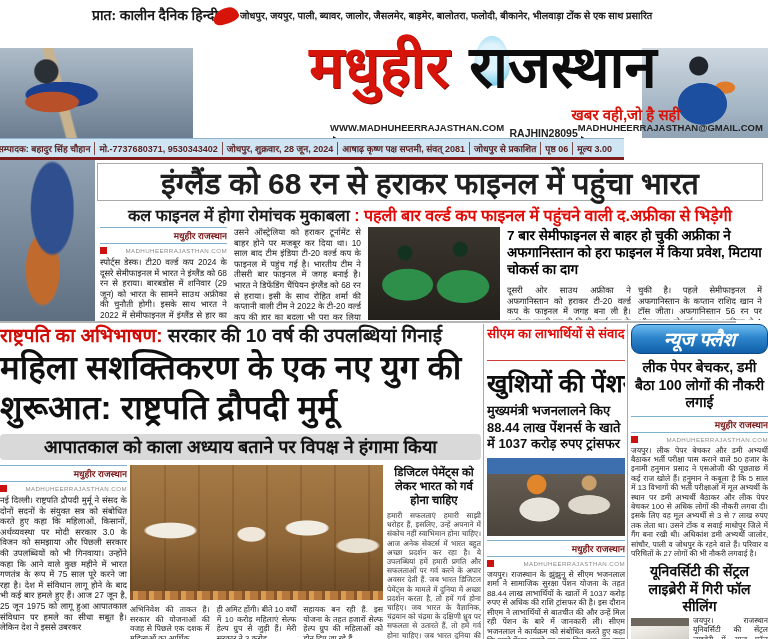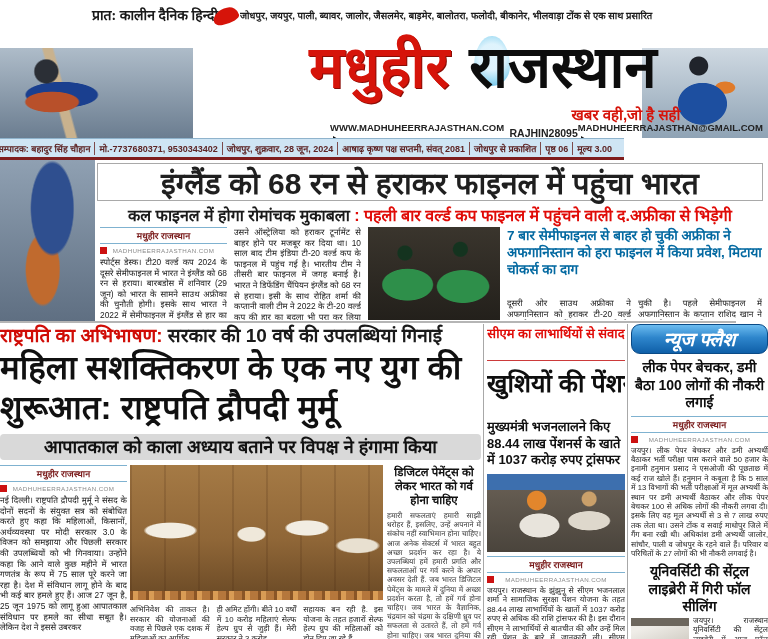--- a/index.html
+++ b/index.html
@@ -66,26 +66,26 @@
   .lcol{width:127px;overflow:hidden}
   .body{font-size:8.4px;line-height:10.6px;text-align:justify;color:#222}
   .photo-sa{width:132px;height:93px;flex:none;background:
      radial-gradient(circle at 28% 28%, #14331f 0 6%, transparent 7%),
      radial-gradient(circle at 70% 24%, #14331f 0 6%, transparent 7%),
      radial-gradient(ellipse at 30% 62%, #2e8f4a 0 19%, transparent 20%),
      radial-gradient(ellipse at 72% 64%, #2e8f4a 0 19%, transparent 20%),
      radial-gradient(circle at 31% 57%, #e9d84a 0 5%, transparent 6%),
      linear-gradient(180deg,#3a352d,#23201b)}
   .africa{flex:1;overflow:hidden}
-  .africa-headline{font-size:13.5px;line-height:17px;font-weight:bold;color:#0369a1;margin-bottom:20px}
+  .africa-headline{font-size:13.5px;line-height:17px;font-weight:bold;color:#000000;margin-bottom:7px}
   .africa-cols{display:flex;gap:7px}
   .africa-cols .body{width:130px}
 
   
-  .byline{position:relative;text-align:center;margin-bottom:3px}
+  .byline{position:relative;text-align:right;margin-bottom:3px}
   .bl-name{display:block;font-size:9px;font-weight:bold;color:#7a1c1c;
            border-top:1px solid #7fb2d0;border-bottom:1px solid #7fb2d0;padding:1px 0}
   .bl-site{position:relative;display:block;font-size:6.2px;color:#8a8a8a;letter-spacing:.4px;margin-top:3px}
   .rsq{position:absolute;left:0;top:0;width:7px;height:7px;background:#c11}
 
   
   .bottom{position:absolute;left:0;top:324px;width:768px;height:315px}
   .vrule{position:absolute;top:0;width:1px;height:315px;background:#a8a8a8}
   .vr1{left:483px}.vr2{left:627px}
 
@@ -111,21 +111,21 @@
   .p-minicols .body{flex:1;font-size:7.8px;line-height:9.6px}
   .p-sidebar{position:absolute;left:387px;top:0;width:94px;height:174px;overflow:hidden}
   .sb-head{font-size:11.5px;line-height:14px;font-weight:bold;text-align:center;color:#111}
   .sb-text{margin-top:4px;font-size:7.4px;line-height:9.2px;text-align:justify;color:#333}
 
   
   .panel-mid{position:absolute;left:487px;top:0;width:138px;height:315px;overflow:hidden}
   .m-kicker{font-size:13px;font-weight:bold;color:#e00b07;text-align:center;
             border-bottom:1px solid #cc3a3a;padding-bottom:18px;white-space:nowrap}
   .m-headline{font-size:25px;font-weight:bold;text-align:center;margin-top:4px;color:#0e0e0e;white-space:nowrap}
-  .m-subhead{font-size:13px;line-height:16.5px;font-weight:bold;margin-top:20px;color:#111}
+  .m-subhead{font-size:13px;line-height:16.5px;font-weight:bold;margin-top:4px;color:#111}
   .photo-cm{width:138px;height:78px;margin-top:5px;background:
      linear-gradient(180deg,#3d6fae 0 20%, transparent 20%),
      radial-gradient(circle at 36% 34%, #e2862c 0 9%, transparent 10%),
      radial-gradient(ellipse at 38% 66%, #e8e4dc 0 16%, transparent 17%),
      radial-gradient(ellipse at 74% 60%, #ded8cc 0 14%, transparent 15%),
      radial-gradient(circle at 74% 32%, #caa06a 0 6%, transparent 7%),
      linear-gradient(180deg,#6b6257,#4a443c)}
   .m-body{font-size:7.8px;line-height:9.5px;text-align:justify;color:#222}
   .panel-mid .byline{margin-top:4px}
 

